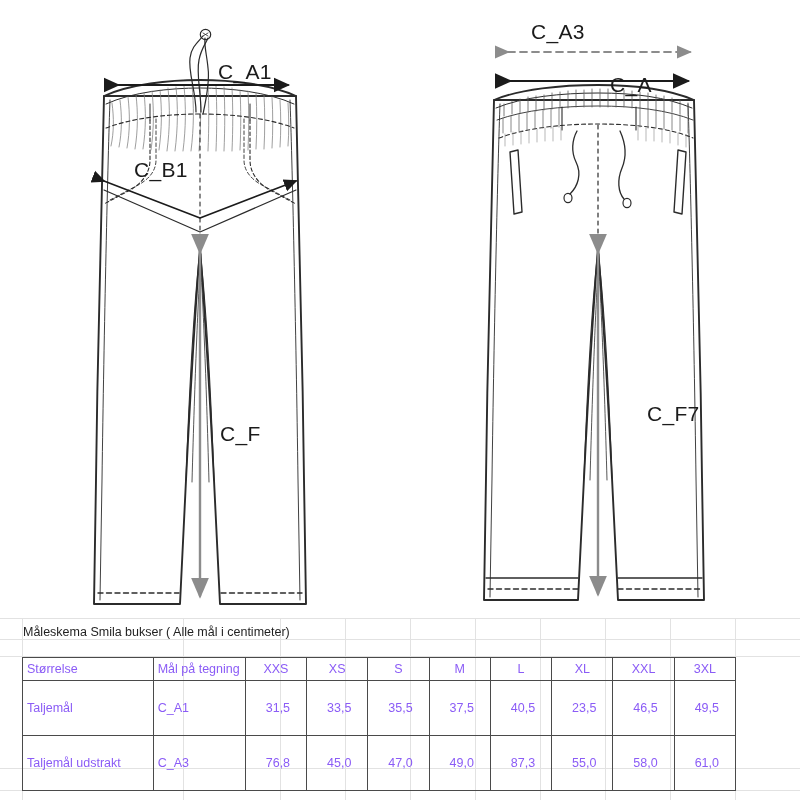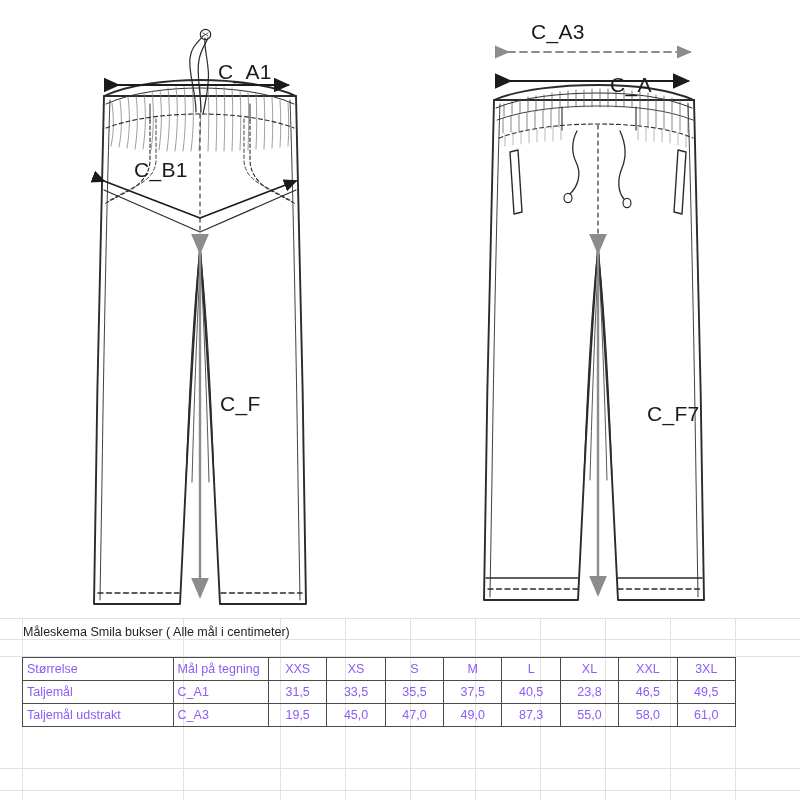--- a/index.html
+++ b/index.html
@@ -76,22 +76,22 @@
   table.sizetable td {
     border: 1px solid #4a4a4a;
     height: 22px;
     padding: 0 0 0 4px;
     font-size: 12.5px;
     line-height: 22px;
     white-space: nowrap;
     overflow: hidden;
   }
   table.sizetable td.num {
-    text-align: center;
-    padding: 0;
+    text-align: right;
+    padding: 16px;
   }
   table.sizetable td.hdr {
     text-align: center;
     padding: 0;
     margin-top: 28px;
   }
   col.c-name  { width: 161px; }
   col.c-code  { width: 97px; }
   col.c-size  { width: 65px; }
 </style>
@@ -296,21 +296,21 @@
         <line x1="508" y1="52" x2="690" y2="52" stroke="#8c8c8c" stroke-width="1.8" stroke-dasharray="7 5" marker-start="url(#ahGd)" marker-end="url(#ahGd)"></line>
 
         <line x1="510" y1="81" x2="688" y2="81" stroke="#1b1b1b" stroke-width="2.0" marker-start="url(#ahBs)" marker-end="url(#ahBs)"></line>
 
         <line x1="598" y1="252" x2="598" y2="594" stroke="#8c8c8c" stroke-width="2.4" marker-start="url(#ahG)" marker-end="url(#ahG)"></line>
       </g>
     </svg>
 
     <div class="dim-label" style="left:218px; top:60px;">C_A1</div>
     <div class="dim-label" style="left:134px; top:158px;">C_B1</div>
-    <div class="dim-label" style="left:220px; top:392px;text-align:center;">C_F</div>
+    <div class="dim-label" style="left:220px; top:422px;text-align:center;">C_F</div>
 
     <div class="dim-label" style="left:531px; top:20px;">C_A3</div>
     <div class="dim-label" style="left:610px; top:73px;">C_A</div>
     <div class="dim-label" style="left:612px; top:402px;margin-left:35px;">C_F7</div>
   </div>
 
   <div id="sheet">
 
     <div class="gridline-h" style="top:0px;"></div>
     <div class="gridline-h" style="top:21px;"></div>
@@ -359,29 +359,29 @@
         </tr>
 
         <tr>
           <td>Taljemål</td>
           <td>C_A1</td>
           <td class="num">31,5</td>
           <td class="num">33,5</td>
           <td class="num">35,5</td>
           <td class="num">37,5</td>
           <td class="num">40,5</td>
-          <td class="num">23,8</td>
+          <td class="num">23,5</td>
           <td class="num">46,5</td>
           <td class="num">49,5</td>
         </tr>
 
         <tr>
           <td>Taljemål udstrakt</td>
           <td>C_A3</td>
-          <td class="num">19,5</td>
+          <td class="num">76,8</td>
           <td class="num">45,0</td>
           <td class="num">47,0</td>
           <td class="num">49,0</td>
           <td class="num">87,3</td>
           <td class="num">55,0</td>
           <td class="num">58,0</td>
           <td class="num">61,0</td>
         </tr>
 
 

